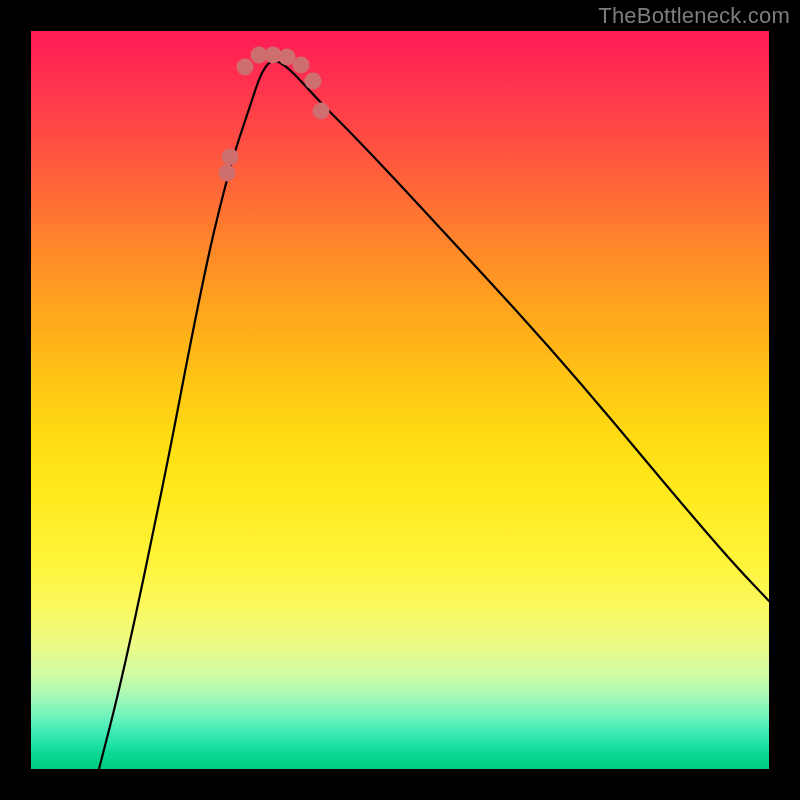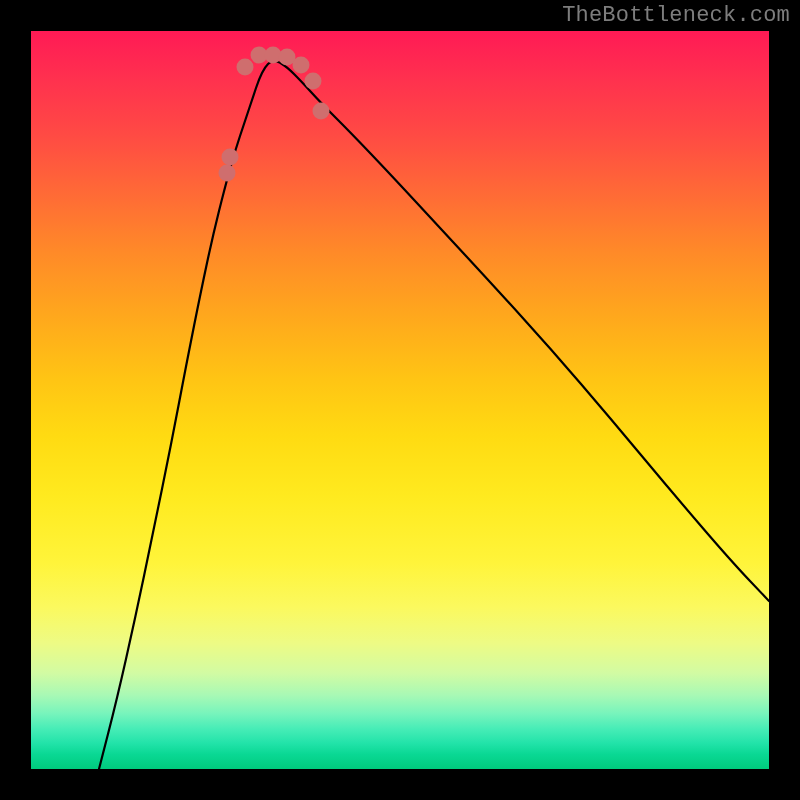--- a/index.html
+++ b/index.html
@@ -11,21 +11,20 @@
     background: #000;
     font-family: Arial, Helvetica, sans-serif;
   }
   .frame {
     position: absolute;
     top: 0;
     left: 0;
     width: 800px;
     height: 596px;
     background: #000;
-    font-family: Liberation Mono, monospace;
   }
   .plot-area {
     position: absolute;
     top: 31px;
     left: 31px;
     width: 738px;
     height: 738px;
     overflow: hidden;
   }
   .gradient-bg {

